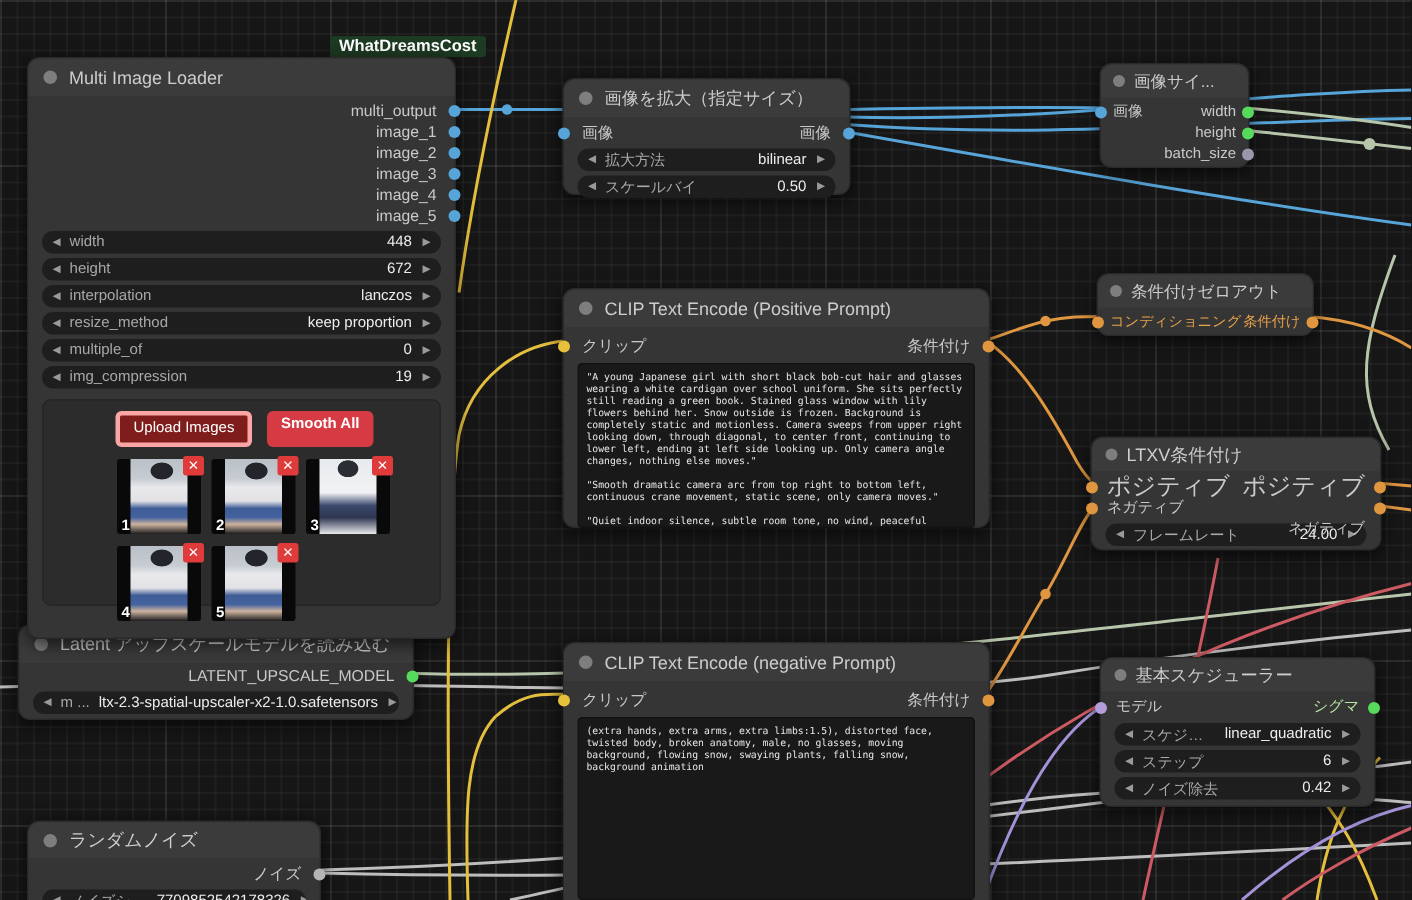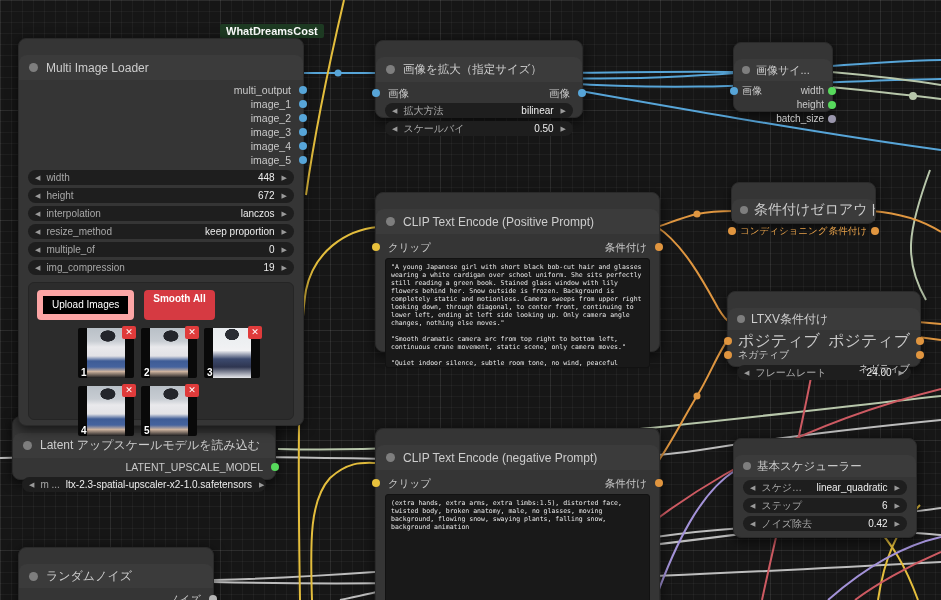--- a/index.html
+++ b/index.html
@@ -12,21 +12,21 @@
       linear-gradient(90deg, rgba(255,255,255,0.04) 1px, transparent 1px),
       linear-gradient(rgba(255,255,255,0.055) 1px, transparent 1px),
       linear-gradient(90deg, rgba(255,255,255,0.055) 1px, transparent 1px);
     background-size:11px 11px,11px 11px,110px 110px,110px 110px;}
   svg#links{position:absolute;left:0;top:0;z-index:1;}
 
   .node{position:absolute;background:#353535;border-radius:8px;z-index:3;
         box-shadow:0 3px 12px rgba(0,0,0,.65);border:1px solid #2a2a2a;box-sizing:border-box;}
   .nhead{height:25px;display:flex;align-items:center;gap:8px;padding:0 10px;
          font-size:12px;color:#cdcdcd;background:#3b3b3b;border-radius:8px 8px 0 0;
-         white-space:nowrap;overflow:hidden;margin-top:16px;}
+         white-space:nowrap;overflow:hidden;}
   .ndot{width:9px;height:9px;border-radius:50%;background:#7e7e7e;flex:0 0 auto;}
 
   .srow{position:relative;height:14px;line-height:14px;font-size:10.5px;color:#c9c9c9;
         display:flex;justify-content:space-between;padding:0 12px;}
   .srow .sin{text-align:left;}
   .srow .sout{text-align:left;margin-left:auto;}
   .pin{position:absolute;width:8px;height:8px;border-radius:50%;top:3px;}
   .pin-l{left:-4px;} .pin-r{right:-4px;}
   .pin-image{background:#57a5d8;} .pin-clip{background:#e8c13c;}
   .pin-cond{background:#e0953f;}  .pin-green{background:#57d95c;}
@@ -41,21 +41,21 @@
   .wval{color:#ededed;margin-right:7px;flex:0 0 auto;}
 
   .ta{background:#191919;border:1px solid #121212;border-radius:3px;margin:4px 9px 0;
       padding:4px 5px;color:#e8e8e8;font-family:"DejaVu Sans Mono","Liberation Mono",monospace;
       font-size:6.5px;line-height:8px;white-space:pre-wrap;overflow:hidden;}
 
   .upanel{margin:7px 9px 0;background:#2c2c2c;border:1px solid #252525;border-radius:6px;
           padding:7px 8px;height:138px;box-sizing:border-box;}
   .btnrow{display:flex;gap:10px;}
   .btn{font-size:10px;color:#fff;border-radius:4px;padding:3px 9px;line-height:12px;}
-  .btn-upload{background:#000000;border:6px solid #fca5a5;}
+  .btn-upload{background:#7f1d1d;border:3px solid #fca5a5;margin-left:40px;}
   .btn-remove{background:#d63a42;font-weight:bold;}
   .trow{display:flex;gap:7px;margin-top:8px;padding-left:41px;}
   .thumb{width:56px;height:50px;background:#090909;border-radius:2px;position:relative;
          display:flex;justify-content:center;overflow:visible;}
   .photo{width:38px;height:50px;
     background:
       radial-gradient(ellipse 12px 9px at 55% 16%, #23252b 0 60%, transparent 65%),
       linear-gradient(180deg,#b9c0c7 0%,#c7ccd2 26%,#e9e9ec 38%,#e2e2e6 56%,#3e5c96 66%,#45639e 78%,#cdb39f 87%,#1c1c1e 100%);}
   .photo.alt{background:
       radial-gradient(ellipse 11px 9px at 50% 13%, #2a2d33 0 60%, transparent 65%),
@@ -247,21 +247,21 @@
           </div>
         <div class="thumb">
             <div class="photo"></div>
             <span class="tnum">5</span>
             <span class="tx"></span>
           </div>
       </div>
     </div>
   </div>
 
-  <div class="node" style="left:375px;top:40px;width:208px;height:78px;">
+  <div class="node" style="left:375px;top:52px;width:192px;height:78px;">
     <div class="nhead" style="font-size:11.5px;">
       <span class="ndot"></span>
       <span>画像を拡大（指定サイズ）</span>
     </div>
     <div class="srow" style="margin-top:4px;">
       <span class="pin pin-l pin-image"></span>
       <span class="sin">画像</span>
       <span class="sout">画像</span>
       <span class="pin pin-r pin-image"></span>
     </div>
@@ -312,21 +312,21 @@
       <span class="pin pin-r pin-cond"></span>
     </div>
     <div class="ta" style="height:100px;">"A young Japanese girl with short black bob-cut hair and glasses wearing a white cardigan over school uniform. She sits perfectly still reading a green book. Stained glass window with lily flowers behind her. Snow outside is frozen. Background is completely static and motionless. Camera sweeps from upper right looking down, through diagonal, to center front, continuing to lower left, ending at left side looking up. Only camera angle changes, nothing else moves."
 
 "Smooth dramatic camera arc from top right to bottom left, continuous crane movement, static scene, only camera moves."
 
 "Quiet indoor silence, subtle room tone, no wind, peaceful stillness."</div>
   </div>
 
   <div class="node" style="left:731px;top:182px;width:145px;height:42px;">
-    <div class="nhead" style="height:22px;font-size:14px;padding:0 8px;gap:6px;">
+    <div class="nhead" style="height:22px;font-size:11px;padding:0 8px;gap:6px;">
       <span class="ndot" style="width:8px;height:8px;"></span>
       <span>条件付けゼロアウト</span>
     </div>
     <div class="srow" style="padding:0 8px;margin-top:3px;font-size:9.5px;color:#e8a24a;">
       <span class="pin pin-l pin-cond"></span>
       <span class="sin">コンディショニング</span>
       <span class="sout">条件付け</span>
       <span class="pin pin-r pin-cond"></span>
     </div>
   </div>
@@ -368,20 +368,26 @@
       <span class="pin pin-r pin-cond"></span>
     </div>
     <div class="ta" style="height:112px;">(extra hands, extra arms, extra limbs:1.5), distorted face, twisted body, broken anatomy, male, no glasses, moving background, flowing snow, swaying plants, falling snow, background animation</div>
   </div>
 
   <div class="node" style="left:733px;top:438px;width:184px;height:100px;">
     <div class="nhead" style="height:22px;font-size:11.5px;padding:0 9px;gap:6px;">
       <span class="ndot" style="width:8px;height:8px;"></span>
       <span>基本スケジューラー</span>
     </div>
+    <div class="srow" style="margin-top:4px;padding:0 10px;font-size:10px;">
+      <span class="pin pin-l pin-model"></span>
+      <span class="sin">モデル</span>
+      <span class="sout" style="color:#b7e3a0;">シグマ</span>
+      <span class="pin pin-r pin-green"></span>
+    </div>
     <div class="widget">
       <span class="warr l"></span>
       <span class="wlabel">スケジューラ</span>
       <span class="wval">linear_quadratic</span>
       <span class="warr r"></span>
     </div>
     <div class="widget">
       <span class="warr l"></span>
       <span class="wlabel">ステップ</span>
       <span class="wval">6</span>

